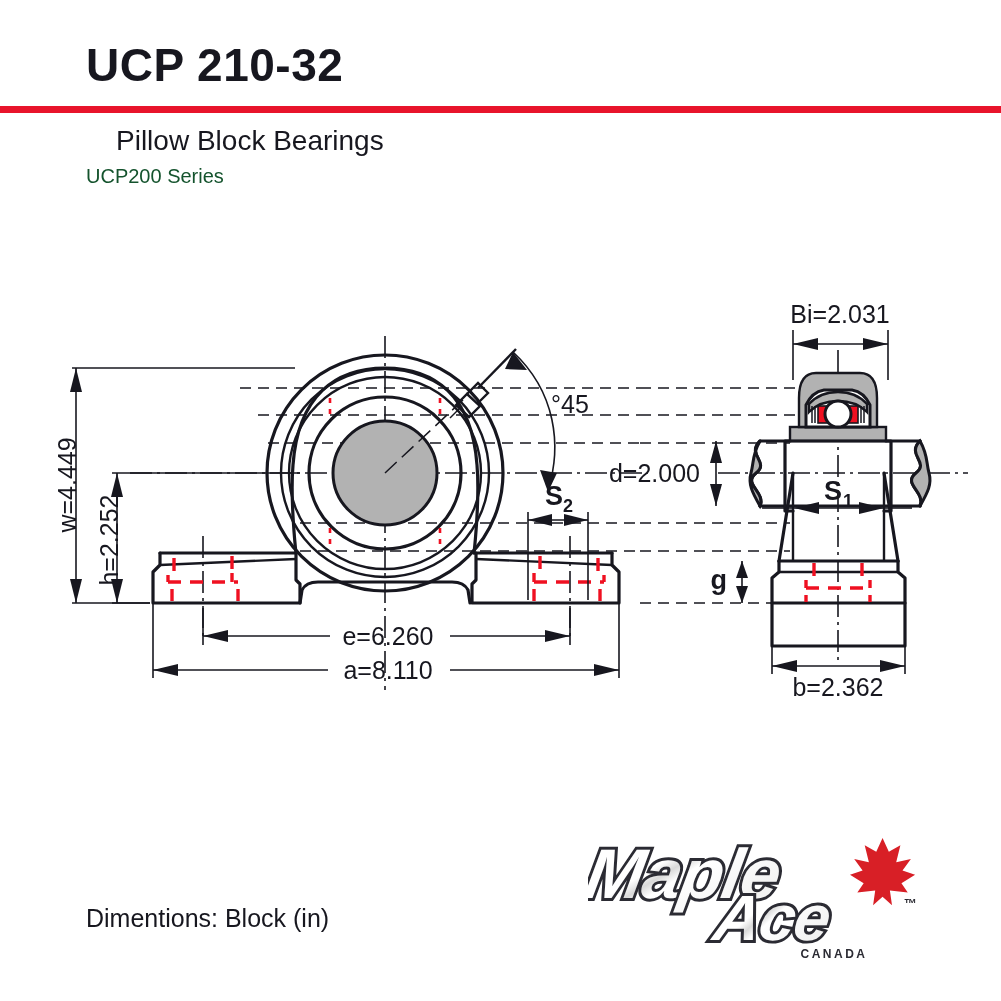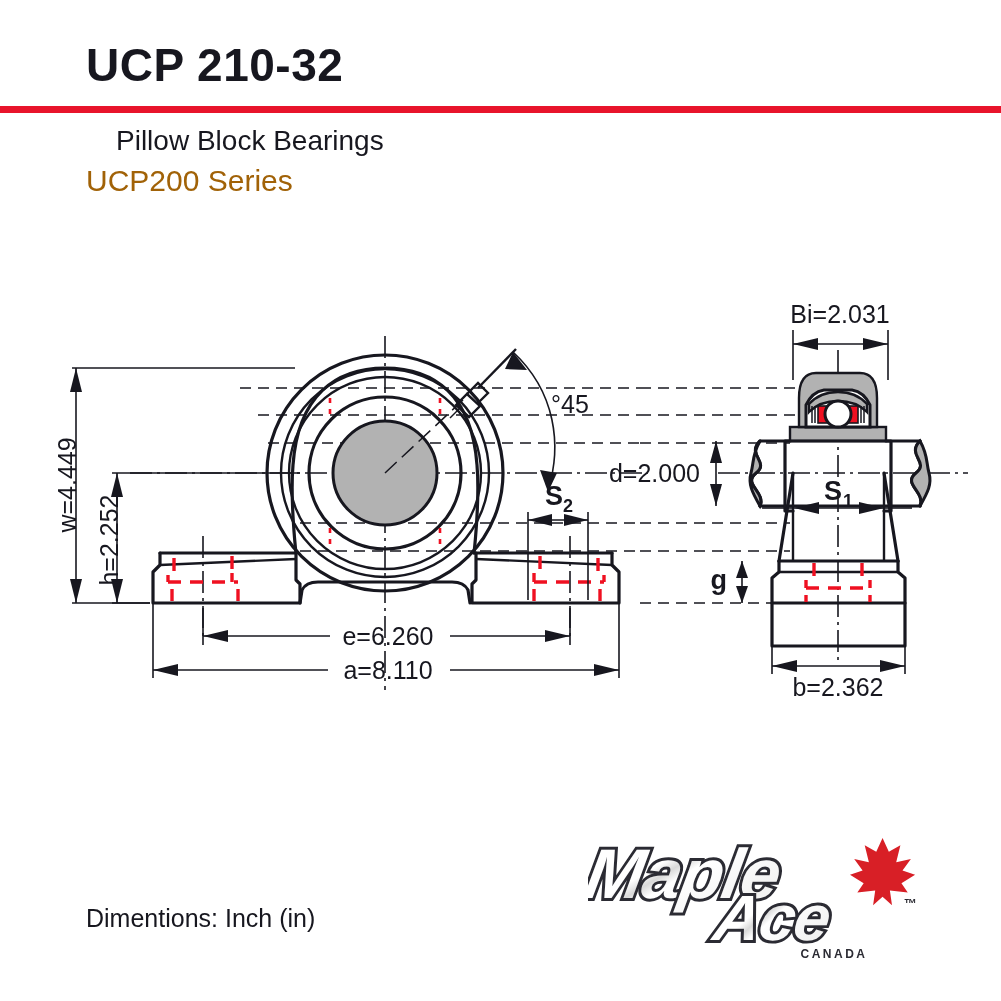--- a/index.html
+++ b/index.html
@@ -4,21 +4,21 @@
 <style>
   html,body{margin:0;padding:0;background:#ffffff;}
   body{width:1001px;height:1001px;position:relative;overflow:hidden;
        font-family:"Liberation Sans","DejaVu Sans",sans-serif;color:#17171f;}
   #root{position:absolute;inset:0;}
 
   .title{position:absolute;left:86px;top:42px;font-size:46px;font-weight:bold;
          letter-spacing:0.5px;line-height:1;color:#17171f;}
   .accent-bar{position:absolute;left:0;top:106px;width:1001px;height:7px;background:#e8142b;}
   .subtitle{position:absolute;left:86px;top:127px;font-size:28px;line-height:1;color:#17171f;margin-left:30px;}
-  .series{position:absolute;left:86px;top:166px;font-size:30px;line-height:1;color:#a16207;}
+  .series{position:absolute;left:86px;top:166px;font-size:20px;line-height:1;color:#14532d;}
   .units{position:absolute;left:86px;top:906px;font-size:25px;line-height:1;color:#17171f;}
 
   svg.drawing{position:absolute;left:0;top:0;width:1001px;height:1001px;}
 
   .ln{stroke:#17171f;fill:none;}
   .heavy{stroke-width:3.2;stroke-linejoin:round;stroke-linecap:round;}
   .med{stroke-width:2.4;}
   .thin{stroke-width:1.5;}
   .dim{stroke:#17171f;stroke-width:1.6;fill:none;}
   .dashline{stroke:#17171f;stroke-width:1.7;fill:none;stroke-dasharray:11 7;}
@@ -42,21 +42,21 @@
 </style>
 </head>
 <body>
 
 <div id="root">
 
   <div class="title">UCP 210-32</div>
   <div class="accent-bar" style="background: rgb(232, 20, 43);"></div>
   <div class="subtitle">Pillow Block Bearings</div>
   <div class="series">UCP200 Series</div>
-  <div class="units">Dimentions: Inch (in)</div>
+  <div class="units">Dimentions: Block (in)</div>
 
   <svg class="drawing" viewBox="0 0 1001 1001">
 
     <g>
 
       <g>
         <path class="dashline" d="M240 388 H640"></path>
         <path class="dashline" d="M258 415 H640"></path>
         <path class="dashline" d="M268 443 H640"></path>
         <path class="dashline" d="M300 523 H640"></path>

